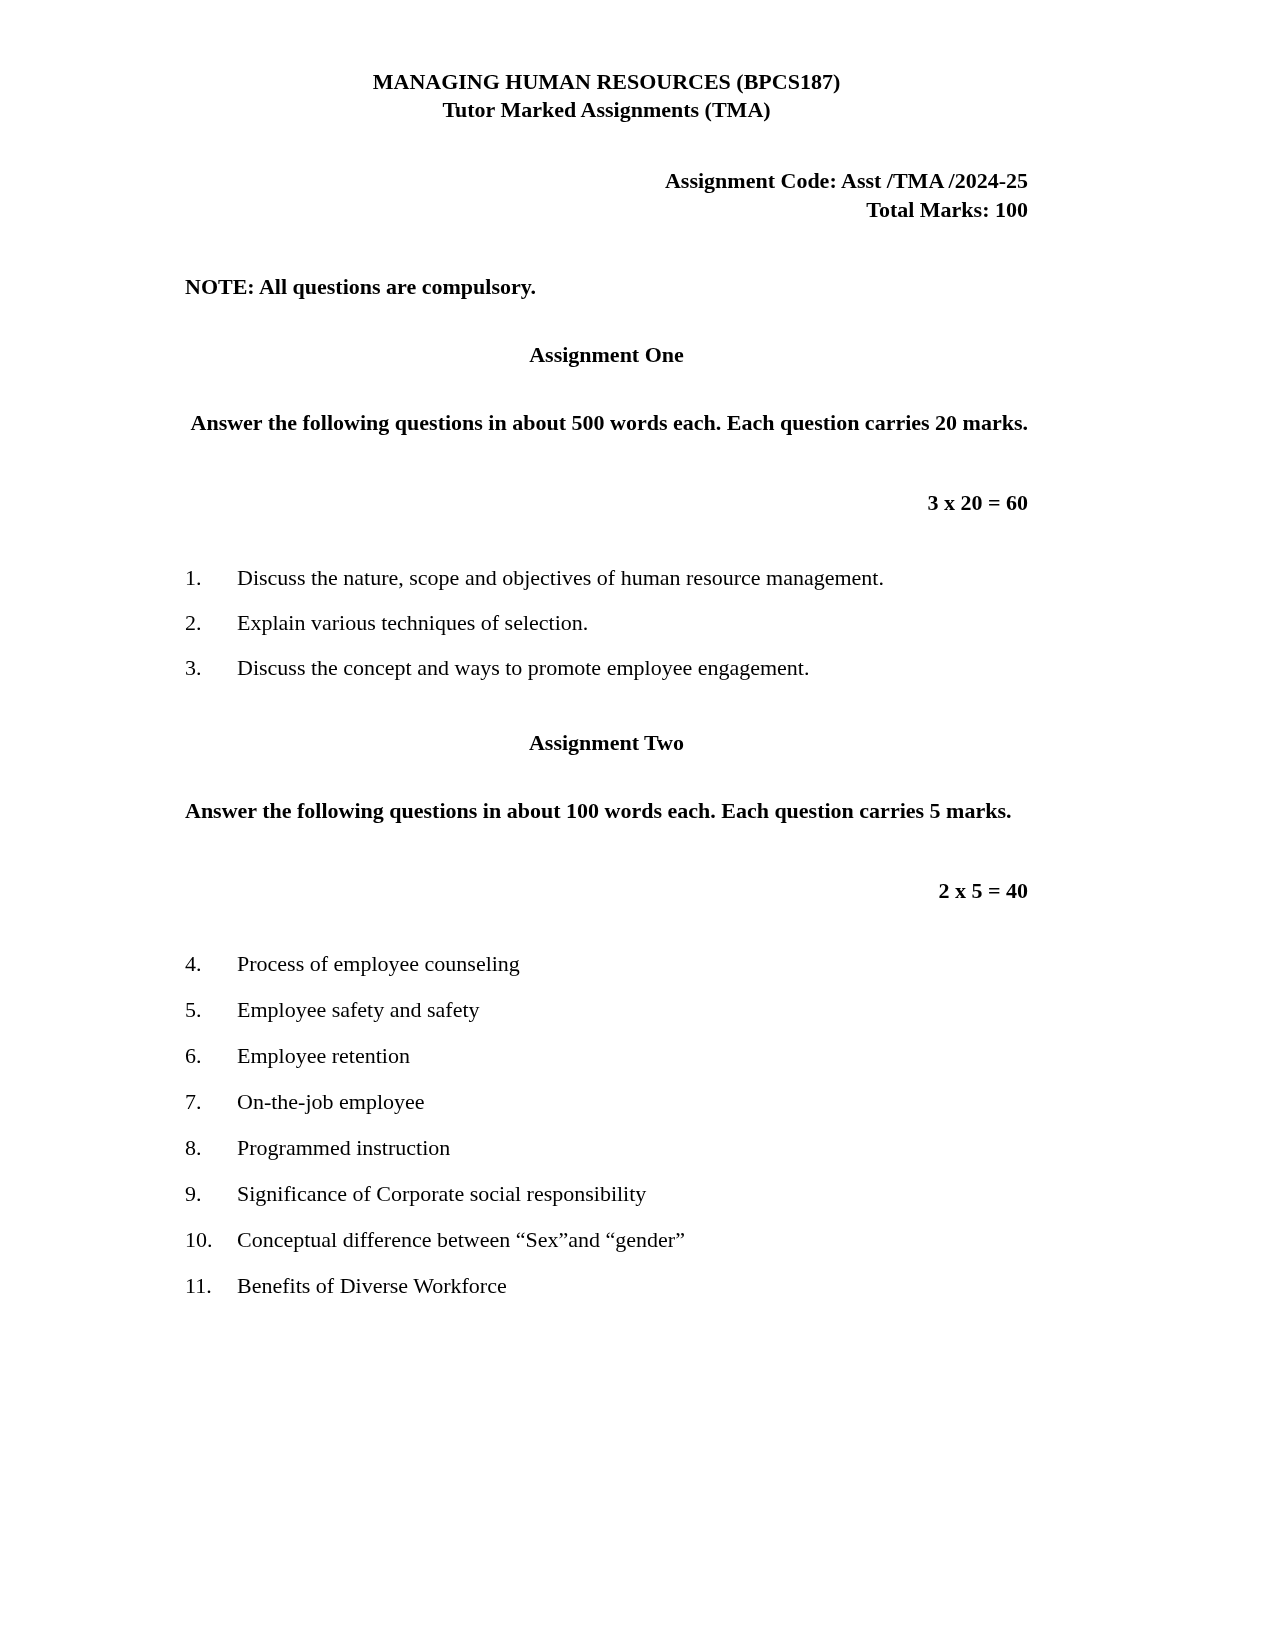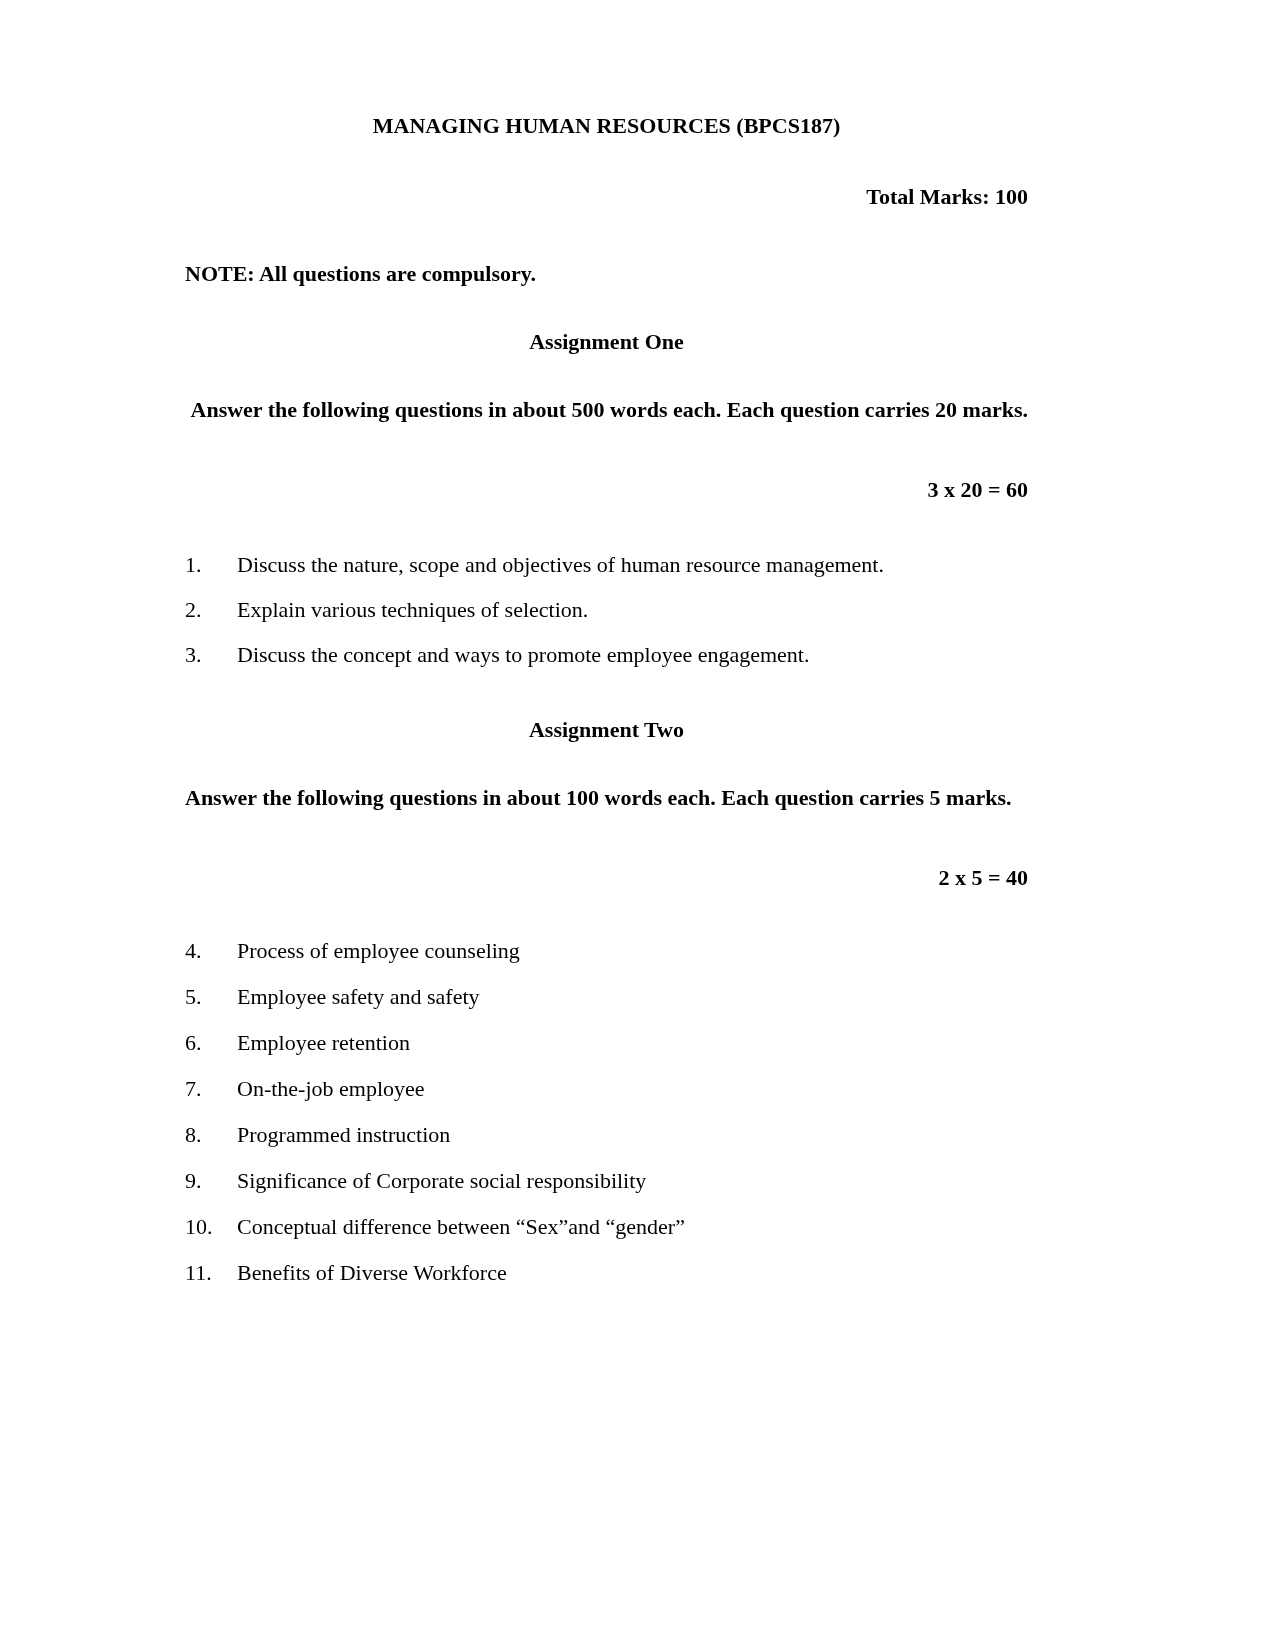--- a/index.html
+++ b/index.html
@@ -10,21 +10,21 @@
   .page {
     position: relative;
     width: 1275px;
     height: 1478px;
     margin: 0 auto;
     background: #ffffff;
     font-family: "Liberation Serif", "DejaVu Serif", serif;
     color: #000000;
     font-size: 21px;
     box-sizing: border-box;
-    padding: 112px 247px 0 185px;
+    padding: 68px 247px 0 185px;
   }
   .content {
     width: 843px;
   }
   .doc-title {
     text-align: center;
     font-weight: bold;
     font-size: 22px;
     line-height: 28px;
     margin: 0;
@@ -104,22 +104,24 @@
     font-size: 21px;
   }
 </style>
 </head>
 <body>
 
 <div class="page">
   <div class="content">
 
     <div class="doc-title">MANAGING HUMAN RESOURCES (BPCS187)</div>
+    <div class="doc-subtitle">Tutor Marked Assignments (TMA)</div>
 
     <div class="meta-block">
+      <div>Assignment Code: Asst /TMA /2024-25</div>
       <div>Total Marks: 100</div>
     </div>
 
     <div class="note-line">NOTE: All questions are compulsory.</div>
 
     <div class="section section1">
       <div class="section-heading">Assignment One</div>
       <div class="section-instruction">Answer the following questions in about 500 words each. Each question carries 20 marks.</div>
       <div class="section-marks">3 x 20 = 60</div>
 

